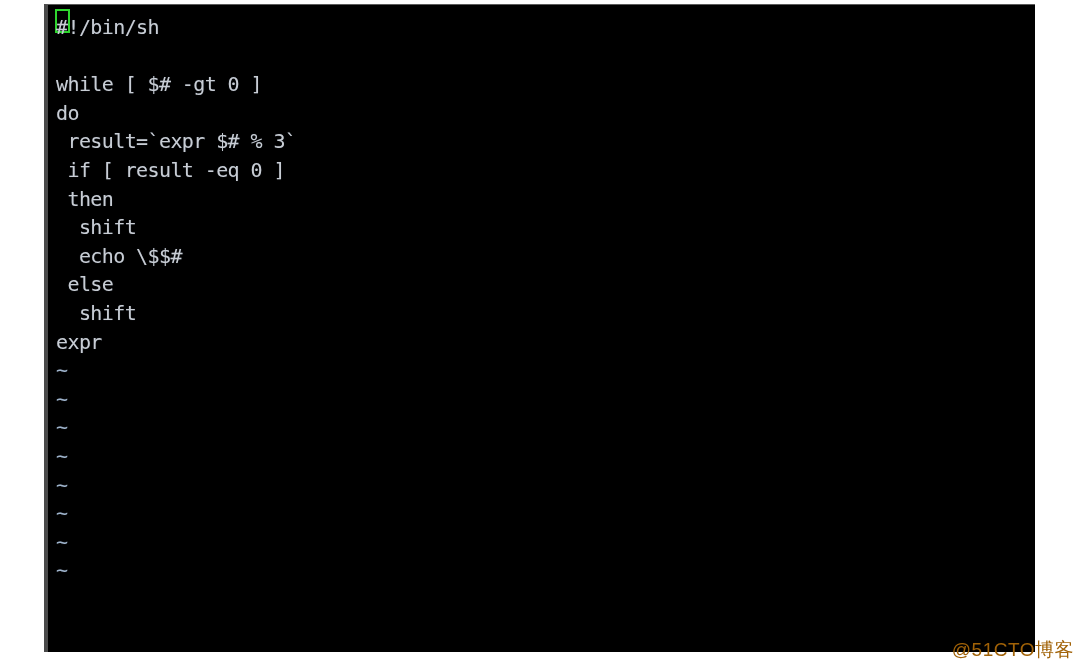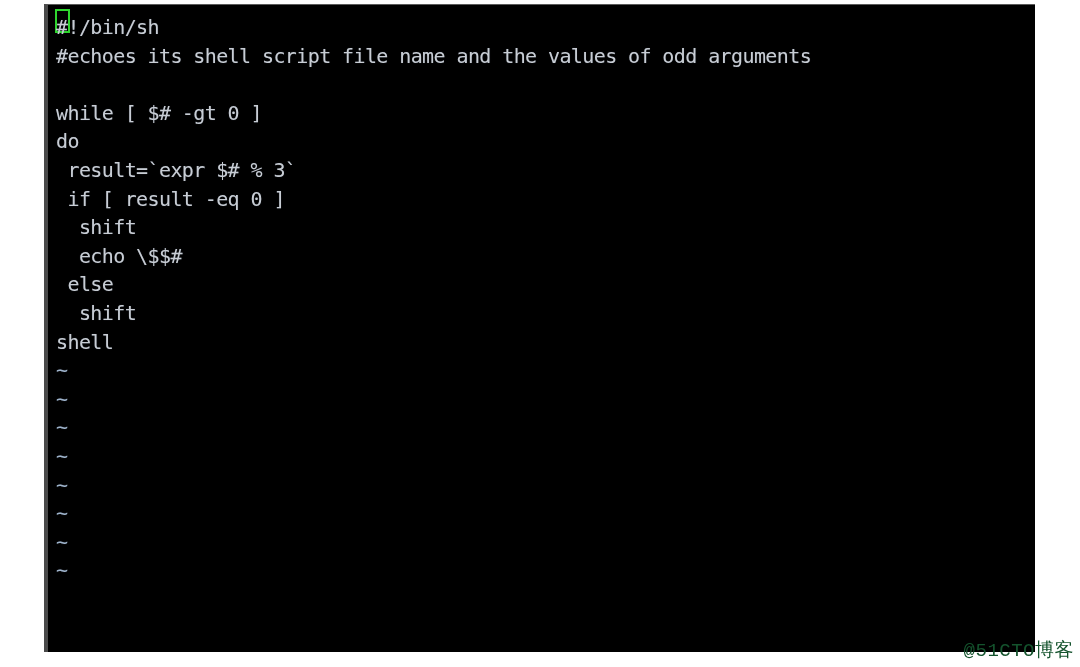--- a/index.html
+++ b/index.html
@@ -68,49 +68,49 @@
     height: 24px;
     border: 2px solid #2fd62f;
     box-sizing: border-box;
     pointer-events: none;
   }
 
   #watermark {
     position: absolute;
     right: 6px;
     bottom: 4px;
-    font-family: Liberation Mono, monospace;
+    font-family: Liberation Sans, sans-serif;
     font-size: 19px;
-    color: #14532d;
+    color: #a16207;
     letter-spacing: 0.5px;
     white-space: nowrap;
     z-index: 5;
   }
 </style>
 </head>
 <body>
 
 <div id="screenshot">
 
   <div id="terminal-window">
     <div id="terminal-body">
       <div id="vim-cursor"></div>
 
       <div class="code-line">#!/bin/sh</div>
-      <div class="code-line">#echoes its shell script file name and the values of odd arguments</div>
       <div class="code-line"></div>
       <div class="code-line">while [ $# -gt 0 ]</div>
       <div class="code-line">do</div>
       <div class="code-line"> result=`expr $# % 3`</div>
       <div class="code-line"> if [ result -eq 0 ]</div>
+      <div class="code-line"> then</div>
       <div class="code-line">  shift</div>
       <div class="code-line">  echo \$$#</div>
       <div class="code-line"> else</div>
       <div class="code-line">  shift</div>
-      <div class="code-line">shell</div>
+      <div class="code-line">expr</div>
       <div class="code-line tilde">~</div>
       <div class="code-line tilde">~</div>
       <div class="code-line tilde">~</div>
       <div class="code-line tilde">~</div>
       <div class="code-line tilde">~</div>
       <div class="code-line tilde">~</div>
       <div class="code-line tilde">~</div>
       <div class="code-line tilde">~</div>
     </div>
   </div>

